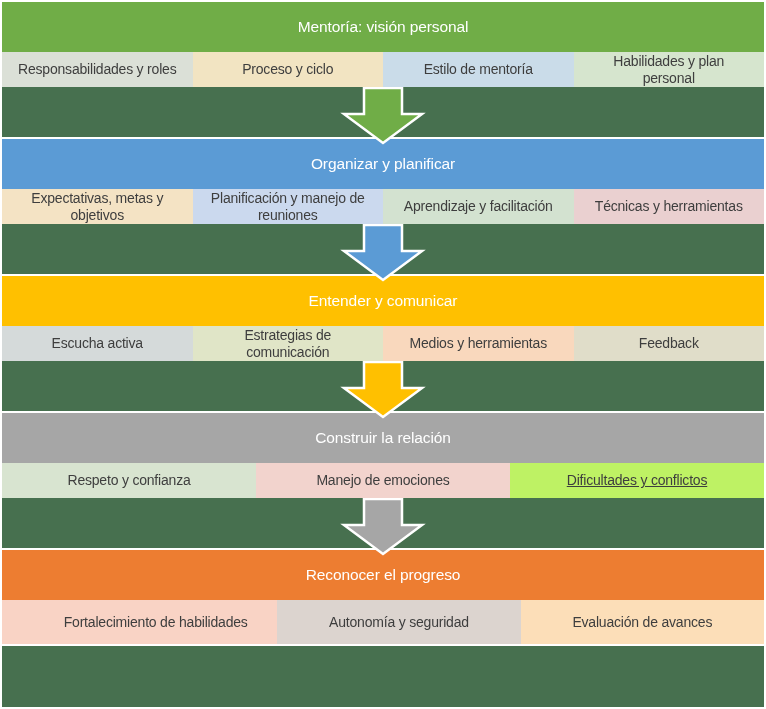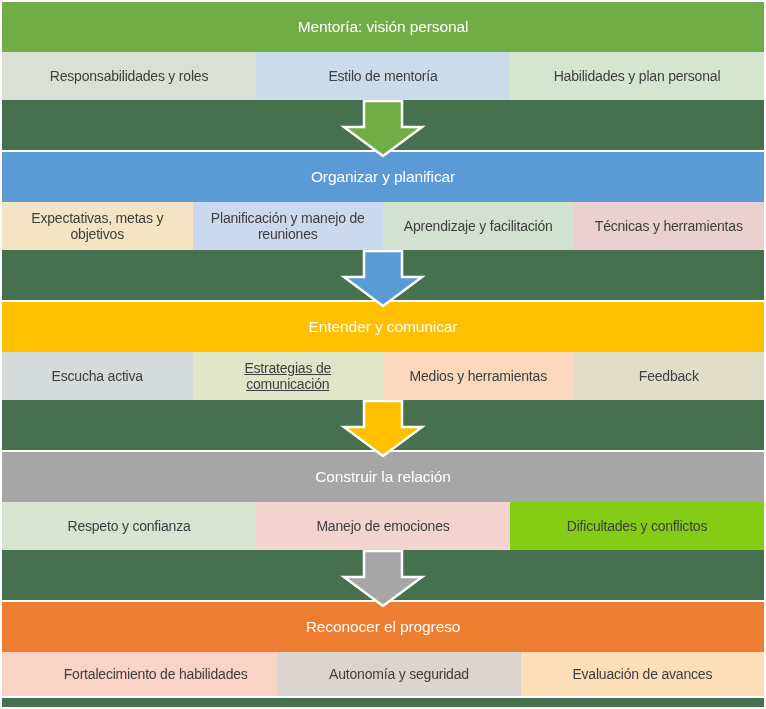--- a/index.html
+++ b/index.html
@@ -20,21 +20,21 @@
   }
   .stage { display: flex; flex-direction: column; }
   .hdr {
     box-sizing: border-box;
     height: 50px;
     display: flex; align-items: center; justify-content: center;
     color: #FFFFFF;
     font-size: 15.5px;
     letter-spacing: -0.1px;
   }
-  .row { display: flex; height: 48px; }
+  .row { display: flex; height: 35px; }
   .row--short { height: 44px; }
   .cell {
     box-sizing: border-box;
     flex: 1 1 0;
     display: flex; align-items: center; justify-content: center;
     text-align: center;
     padding: 2px 12px;
     color: #3E3E3E;
     font-size: 14px;
     line-height: 1.15;
@@ -69,20 +69,23 @@
 <div class="frame">
 
   <section class="stage">
     <div class="hdr" style="background-color: rgb(112, 173, 71);">
       <span>Mentoría: visión personal</span>
     </div>
     <div class="row">
       <div class="cell" style="background-color: rgb(219, 224, 215);">
           <span>Responsabilidades y roles</span>
         </div>
+      <div class="cell" style="background-color: rgb(242, 228, 194);">
+          <span>Proceso y ciclo</span>
+        </div>
       <div class="cell" style="background-color: rgb(202, 220, 233);">
           <span>Estilo de mentoría</span>
         </div>
       <div class="cell" style="background-color: rgb(214, 229, 206);">
           <span>Habilidades y plan personal</span>
         </div>
     </div>
     <div class="band" style="background-color: rgb(71, 112, 79);">
       <svg class="arrow" viewBox="0 0 100 58" preserveAspectRatio="none" style="fill: rgb(112, 173, 71);">
         <path d="M31 1 L69 1 L69 27 L89 27 L50 56 L11 27 L31 27 Z" stroke="#FFFFFF" stroke-width="2.5" stroke-linejoin="miter"></path>
@@ -116,21 +119,21 @@
   </section>
 
   <section class="stage">
     <div class="hdr" style="background-color: rgb(255, 192, 0);">
       <span>Entender y comunicar</span>
     </div>
     <div class="row">
       <div class="cell" style="background-color: rgb(213, 218, 218);">
           <span>Escucha activa</span>
         </div>
-      <div class="cell" style="background-color: rgb(224, 229, 199); text-decoration: underline;">
+      <div class="cell" style="background-color: rgb(224, 229, 199);">
           <span>Estrategias de comunicación</span>
         </div>
       <div class="cell" style="background-color: rgb(249, 216, 189);">
           <span>Medios y herramientas</span>
         </div>
       <div class="cell" style="background-color: rgb(224, 221, 201);">
           <span>Feedback</span>
         </div>
     </div>
     <div class="band" style="background-color: rgb(71, 112, 79);">
@@ -144,21 +147,21 @@
     <div class="hdr" style="background-color: rgb(166, 166, 166);">
       <span>Construir la relación</span>
     </div>
     <div class="row">
       <div class="cell" style="background-color: rgb(216, 228, 208);">
           <span>Respeto y confianza</span>
         </div>
       <div class="cell" style="background-color: rgb(242, 211, 205);">
           <span>Manejo de emociones</span>
         </div>
-      <div class="cell" style="background-color: #84cc16;">
+      <div class="cell" style="background-color: #bef264; text-decoration: underline;">
           <span>Dificultades y conflictos</span>
         </div>
     </div>
     <div class="band" style="background-color: rgb(71, 112, 79);">
       <svg class="arrow" viewBox="0 0 100 58" preserveAspectRatio="none" style="fill: rgb(166, 166, 166);">
         <path d="M31 1 L69 1 L69 27 L89 27 L50 56 L11 27 L31 27 Z" stroke="#FFFFFF" stroke-width="2.5" stroke-linejoin="miter"></path>
       </svg>
     </div>
   </section>
 

